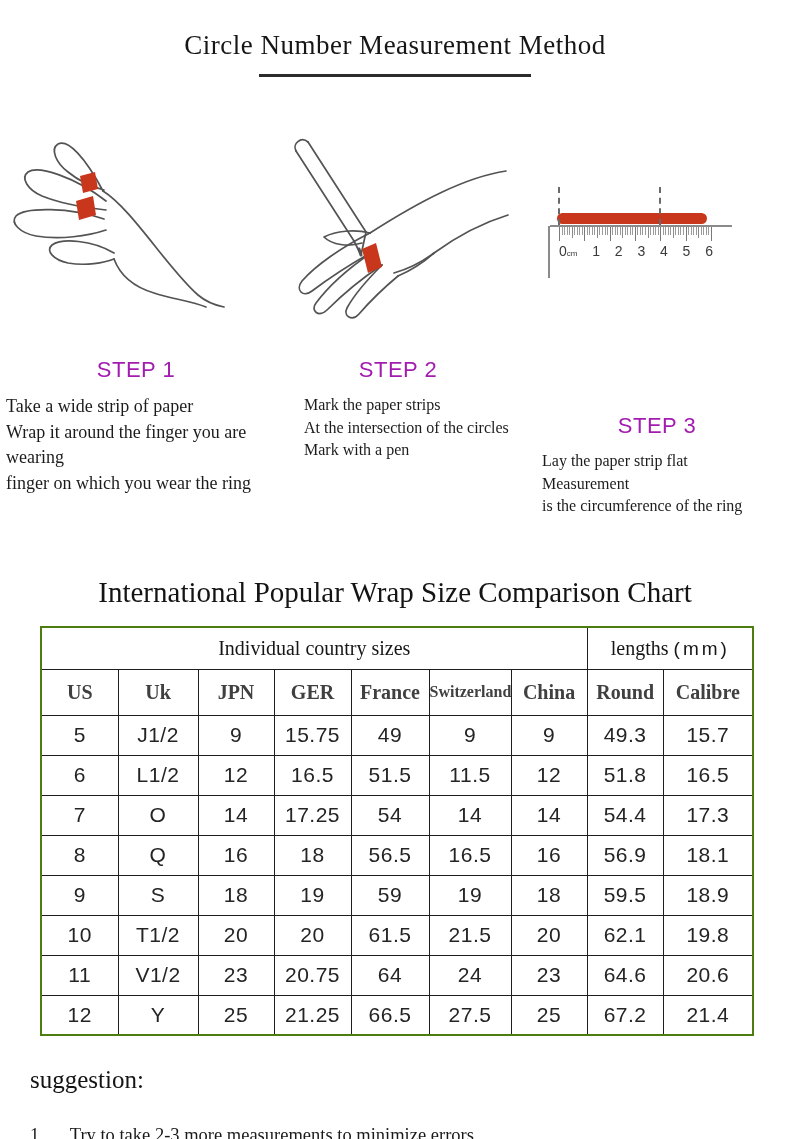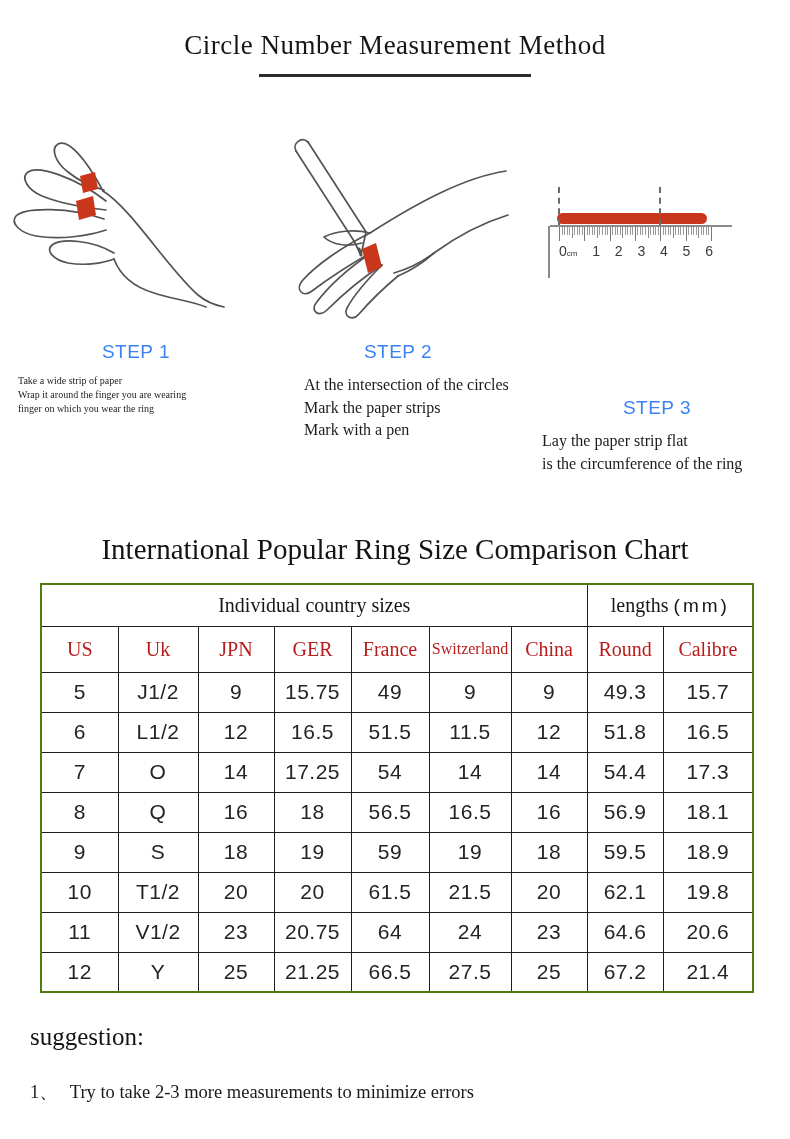--- a/index.html
+++ b/index.html
@@ -16,24 +16,24 @@
   
   .steps { display:flex; margin-top:52px; }
   .step { position:relative; }
   .step.s1 { width:272px; }
   .step.s2 { width:252px; }
   .step.s3 { width:266px; }
   .illus { height:208px; position:relative; }
   .illus svg { display:block; }
   .step-label {
     text-align:center; font-family:"Liberation Sans", sans-serif;
-    font-size:19px; color:#3b82f6; letter-spacing:0.5px; margin-top:4px;
+    font-size:22px; color:#a21caf; letter-spacing:0.5px; margin-top:20px;
   }
   .step-desc { margin-top:11px; line-height:1.42; color:#1c1c1c; }
-  .s1 .step-desc { font-size:10px; padding-left:18px; }
+  .s1 .step-desc { font-size:18px; padding-left:6px; }
   .s2 .step-desc { font-size:16px;   padding-left:32px; }
   .s3 .step-desc { font-size:16px;   padding-left:18px; }
 
   
   .ruler { position:relative; width:190px; height:120px; margin:56px 0 0 24px; }
   .r-vert  { position:absolute; left:0; top:41px; height:52px; border-left:2px solid #8a8a8a; }
   .r-line  { position:absolute; left:2px; top:40px; width:182px; height:2px; background:#8a8a8a; }
   .r-strip { position:absolute; left:9px; top:28px; width:150px; height:11px;
              background:#c8371b; border-radius:5.5px; }
   .r-dash  { position:absolute; top:2px; height:38px; border-left:2px dashed #6a6a6a; }
@@ -52,21 +52,21 @@
   .r-unit { font-size:8px; color:#3a3a3a; }
 
   
   .chart-title { text-align:center; font-size:29px; font-weight:500; color:#141414; margin-top:58px; }
   table.sizes { border-collapse:collapse; table-layout:fixed; width:712px;
                 margin:17px 0 0 40px; border:2px solid #4d7c0f; }
   table.sizes th, table.sizes td { border:1px solid #1e1e1e; text-align:center; font-weight:normal; }
   tr.group-row th { height:42px; font-size:20px; color:#161616; }
   th.lengths-cell { text-align:left; padding-left:1px; }
   .lengths-unit { font-family:"Liberation Sans", sans-serif; letter-spacing:3px; font-size:19px; }
-  tr.cols-row th { height:46px; font-size:20px; color:#b91c1c; }
+  tr.cols-row th { height:46px; font-size:20px; color:#404040;font-weight:bold; }
   tr.cols-row th:nth-child(6) { font-size:16px; }
   table.sizes tbody td { height:40px; font-family:"Liberation Sans", sans-serif;
                          font-size:21px; color:#242424; letter-spacing:0.5px; }
 
   
   .suggest { margin:30px 0 0 30px; }
   .suggest h2 { font-size:25px; font-weight:500; color:#141414; }
   .suggest .item { margin-top:28px; font-size:18.5px; color:#1a1a1a; }
   .suggest .item .num { margin-right:6px; }
   .suggest .item.i1 .num { margin-right:12px; }
@@ -120,22 +120,22 @@
         <path d="M98,104 C70,118 44,136 30,152 C23,161 31,169 40,162 C60,147 82,133 102,122"></path>
         <path d="M102,122 C78,138 56,158 44,174 C38,182 47,189 55,181 C72,164 92,148 110,136"></path>
         <path d="M110,136 C96,150 82,166 75,179 C71,187 80,193 87,185 C100,170 114,157 126,147"></path>
         <path d="M126,147 C140,141 152,133 162,124"></path>
         <path d="M98,104 C82,100 64,102 52,108 C60,116 76,118 90,114"></path>
         <polygon points="90,120 104,114 110,138 96,144"></polygon>
       </svg>
     </div>
     <div class="step-label">STEP 2</div>
     <div class="step-desc">
+      <div>Mark the paper strips</div>
       <div>At the intersection of the circles</div>
-      <div>Mark the paper strips</div>
       <div>Mark with a pen</div>
     </div>
   </div>
 
   <div class="step s3">
     <div class="illus">
       <div class="ruler">
         <div class="r-strip"></div>
         <div class="r-dash d0"></div>
         <div class="r-dash d4"></div>
@@ -151,26 +151,27 @@
           <span>3</span>
           <span>4</span>
           <span>5</span>
           <span>6</span>
         </div>
       </div>
     </div>
     <div class="step-label">STEP 3</div>
     <div class="step-desc">
       <div>Lay the paper strip flat</div>
+      <div>Measurement</div>
       <div>is the circumference of the ring</div>
     </div>
   </div>
 </div>
 
-<h2 class="chart-title">International Popular Ring Size Comparison Chart</h2>
+<h2 class="chart-title">International Popular Wrap Size Comparison Chart</h2>
 
 <table class="sizes">
   <colgroup>
     <col style="width:77px">
       <col style="width:80px">
       <col style="width:76px">
     <col style="width:77px">
       <col style="width:78px">
       <col style="width:82px">
     <col style="width:76px">

